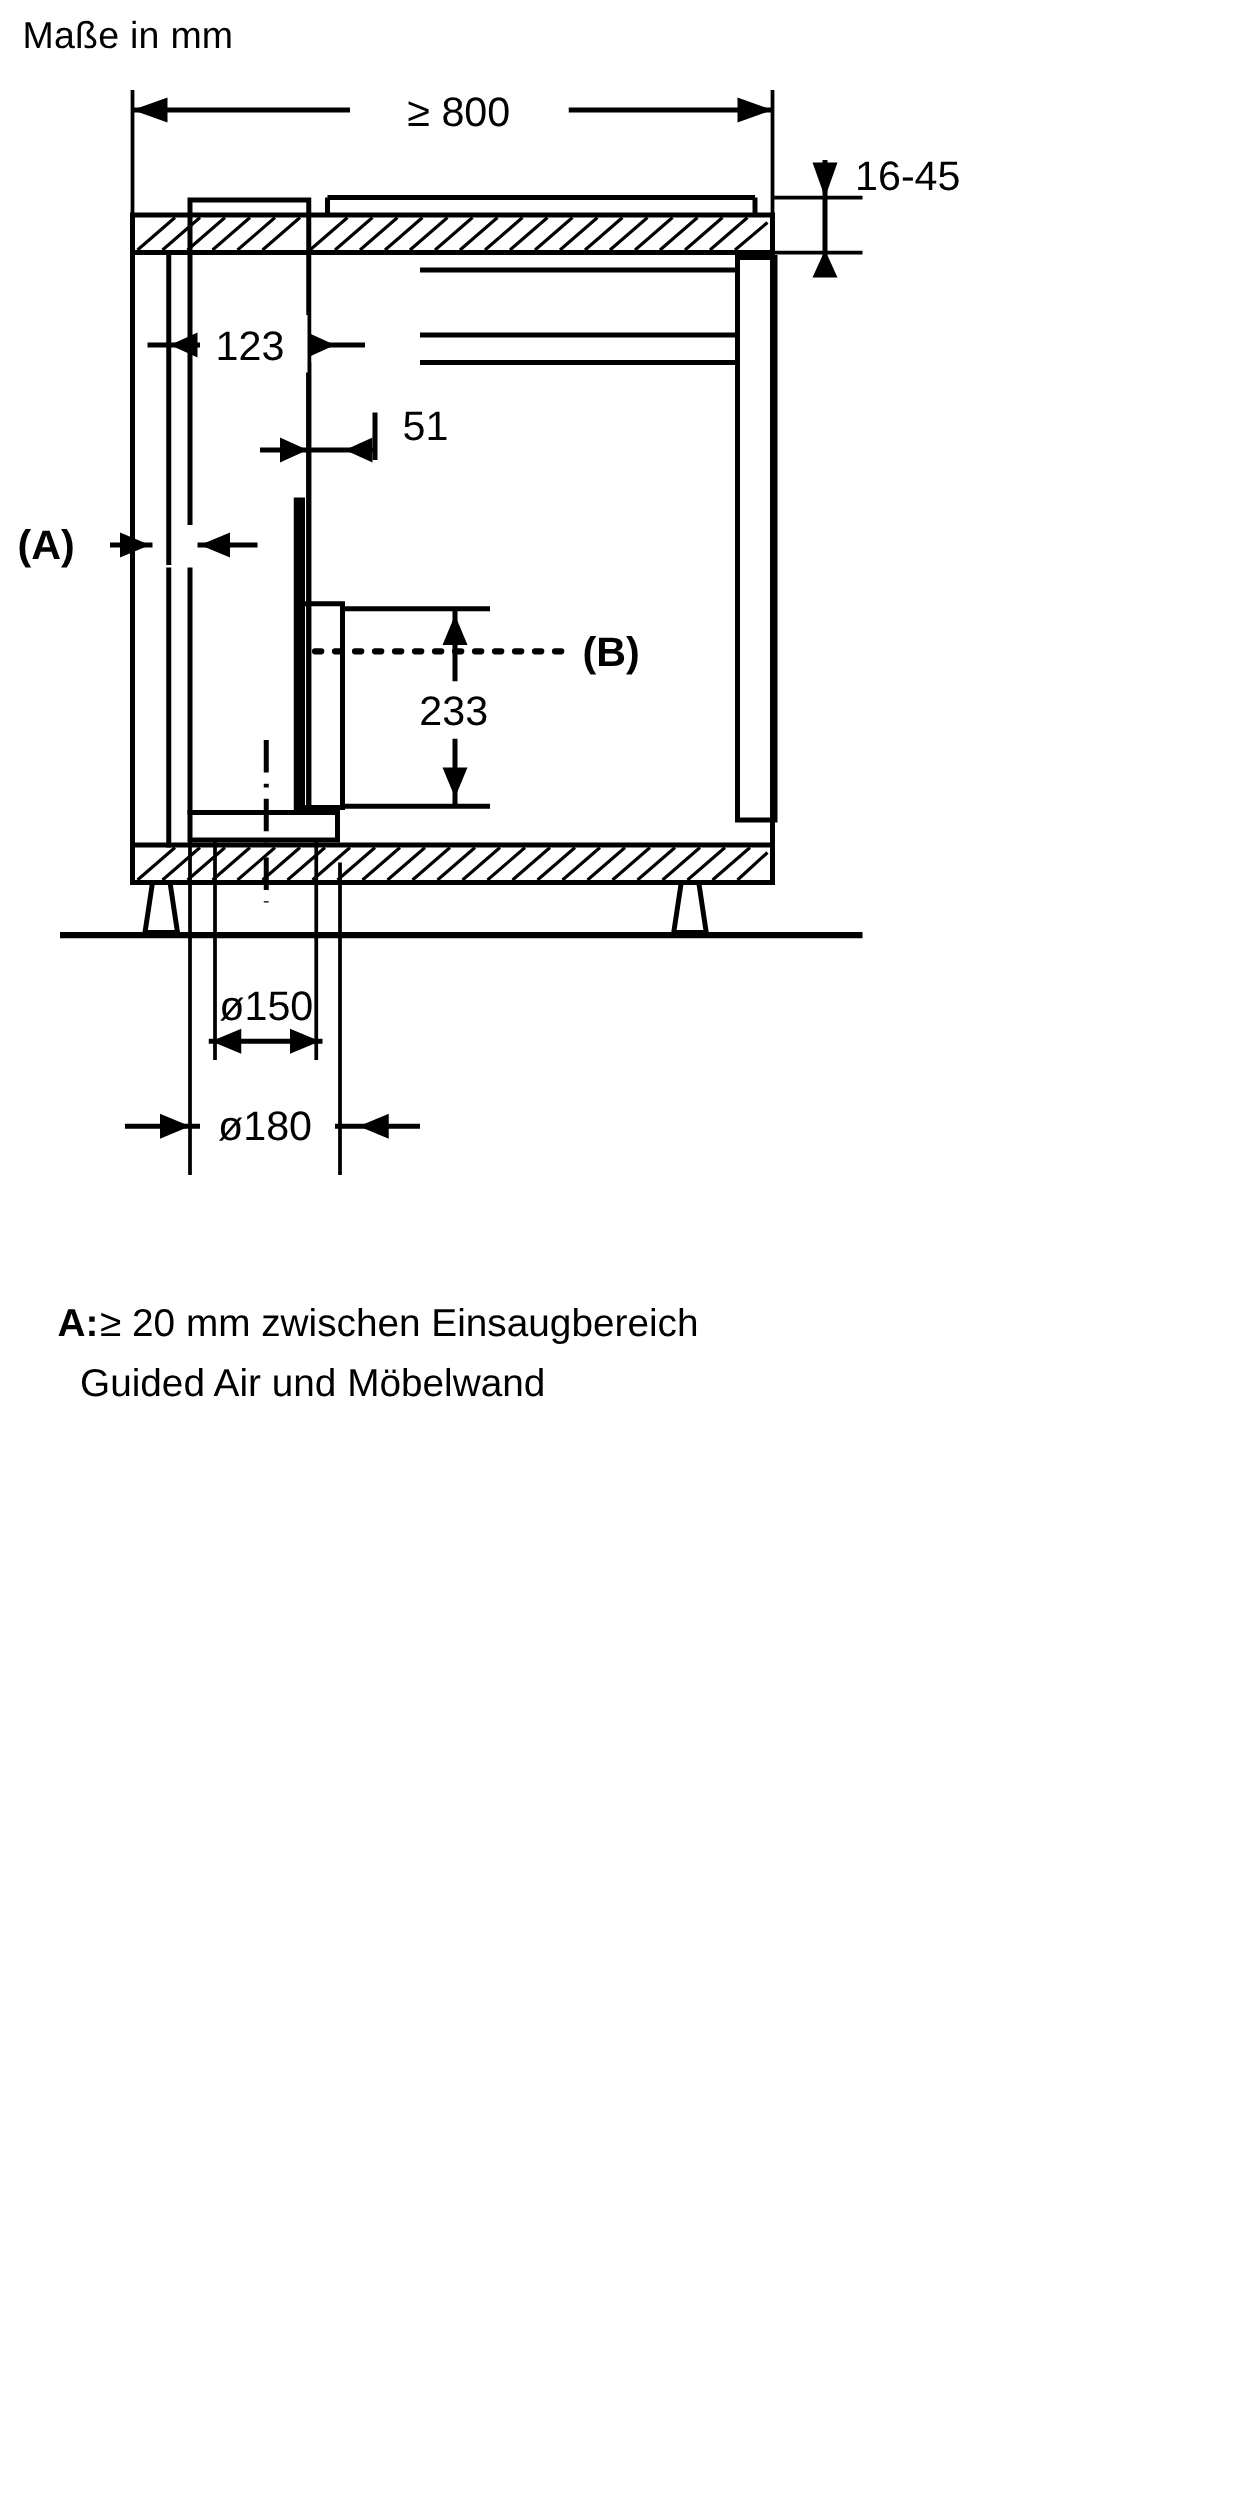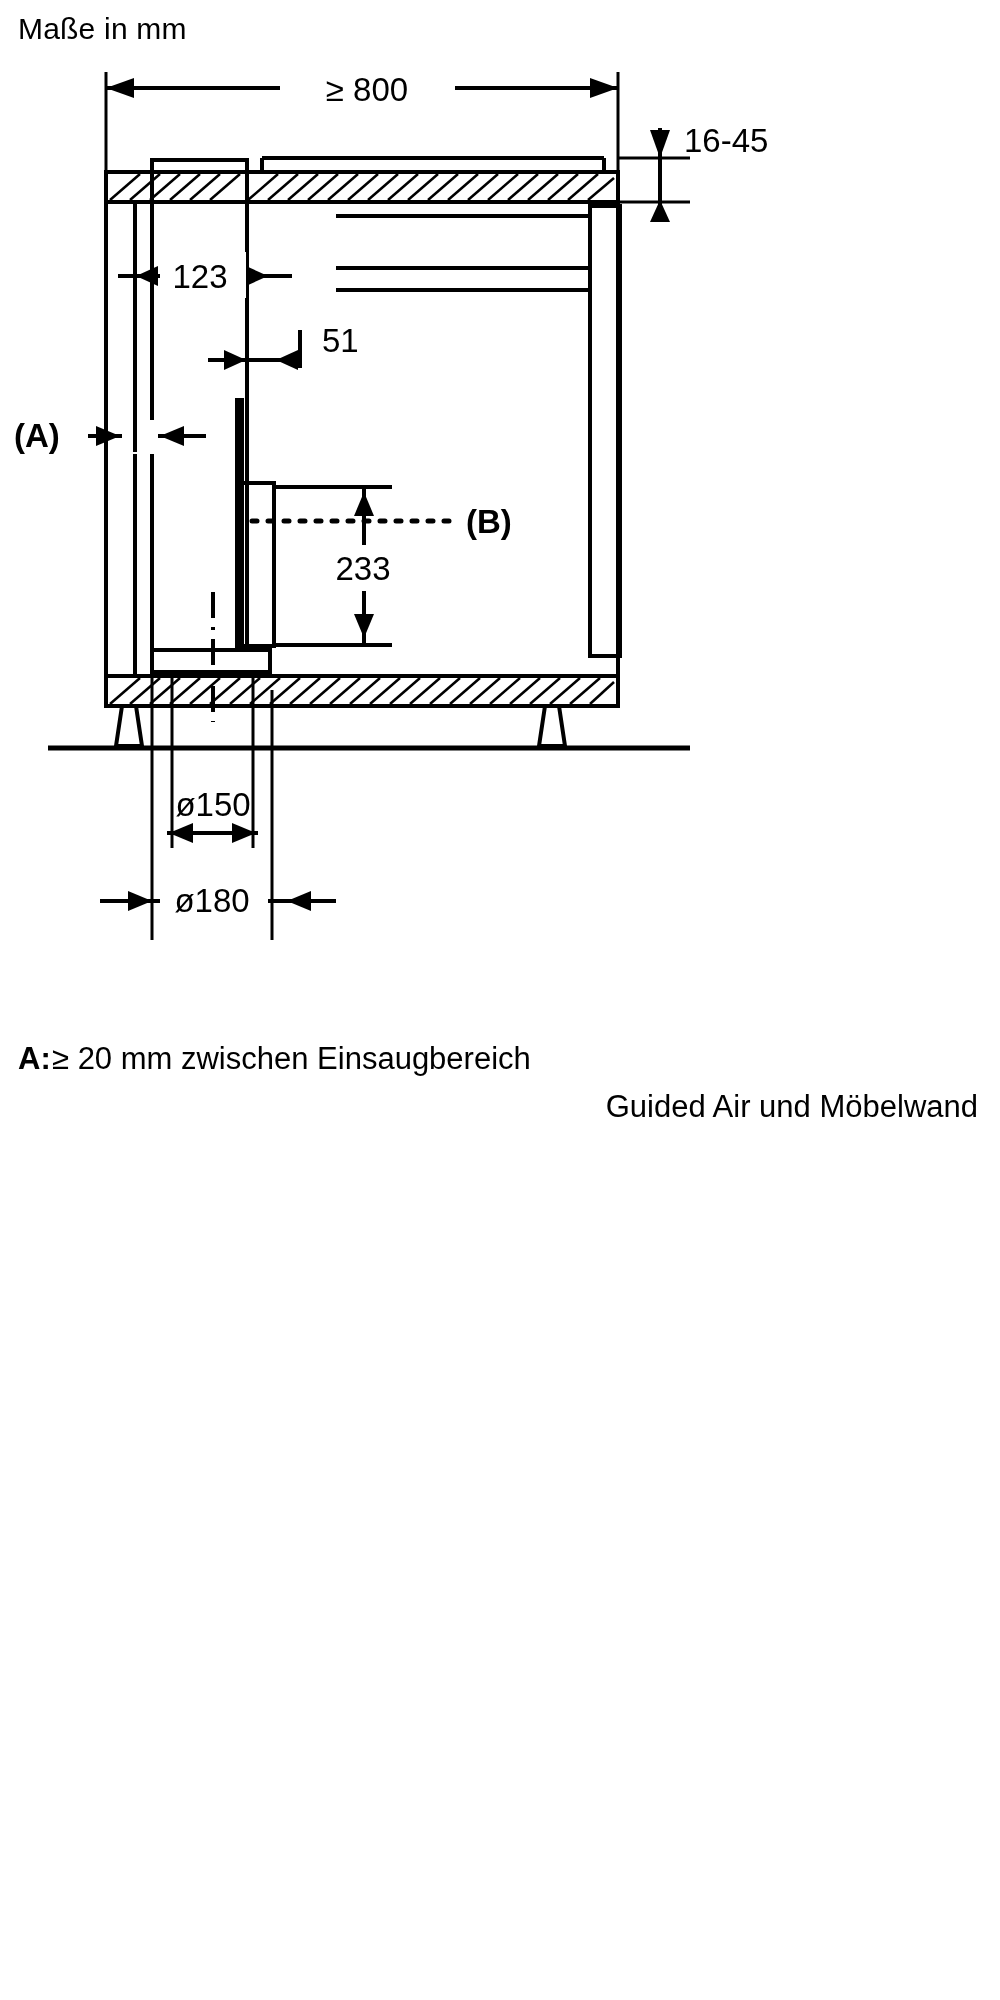--- a/index.html
+++ b/index.html
@@ -38,34 +38,34 @@
     position: absolute;
     left: 18px;
     top: 1035px;
     width: 960px;
     font-size: 31px;
     line-height: 48px;
   }
   .legend-row {
     display: block;
     white-space: nowrap;
+    margin-left: 28px;
   }
   .legend-key {
     font-weight: bold;
     display: inline-block;
     min-width: 34px;
   }
   .legend-text {
     display: inline;
   }
   .legend-cont {
     display: block;
     padding-left: 46px;
     white-space: nowrap;
-    text-align: right;
   }
   svg text {
     font-family: "Liberation Sans", sans-serif;
     fill: #000000;
   }
   .dim-label {
     font-size: 33px;
   }
   .tag-label {
     font-size: 33px;

